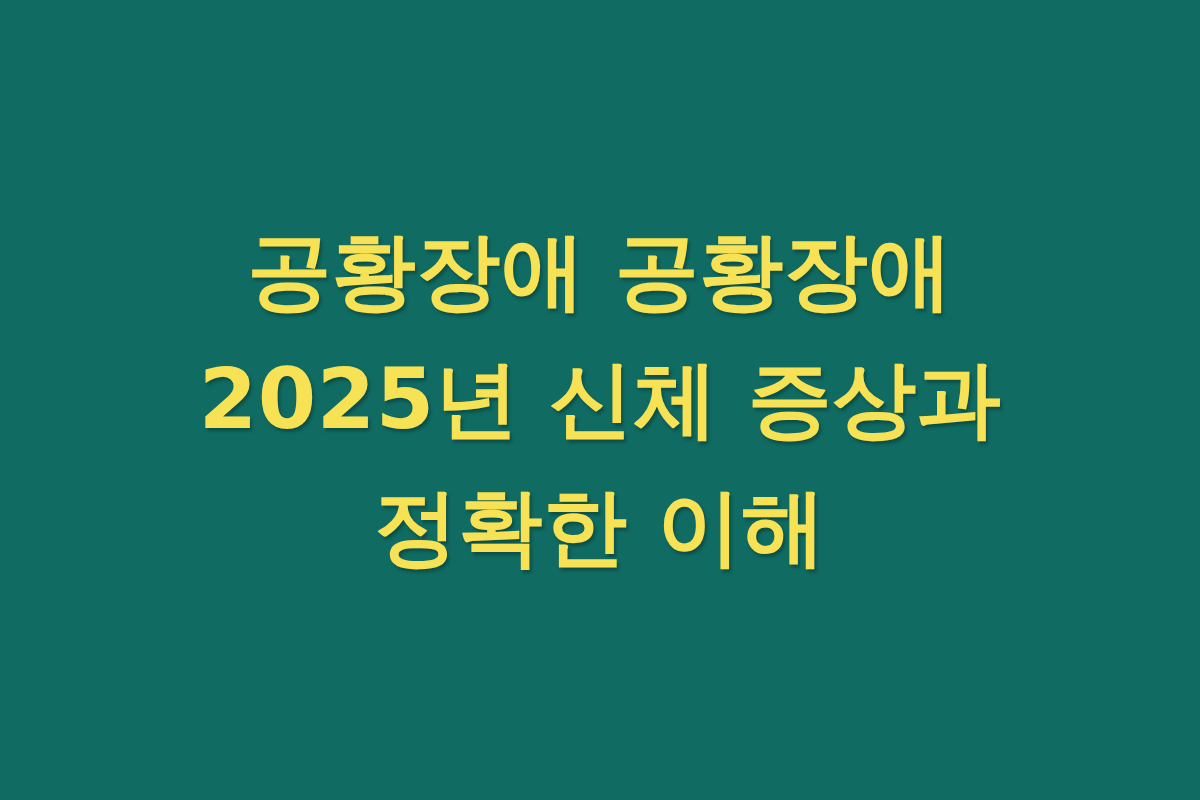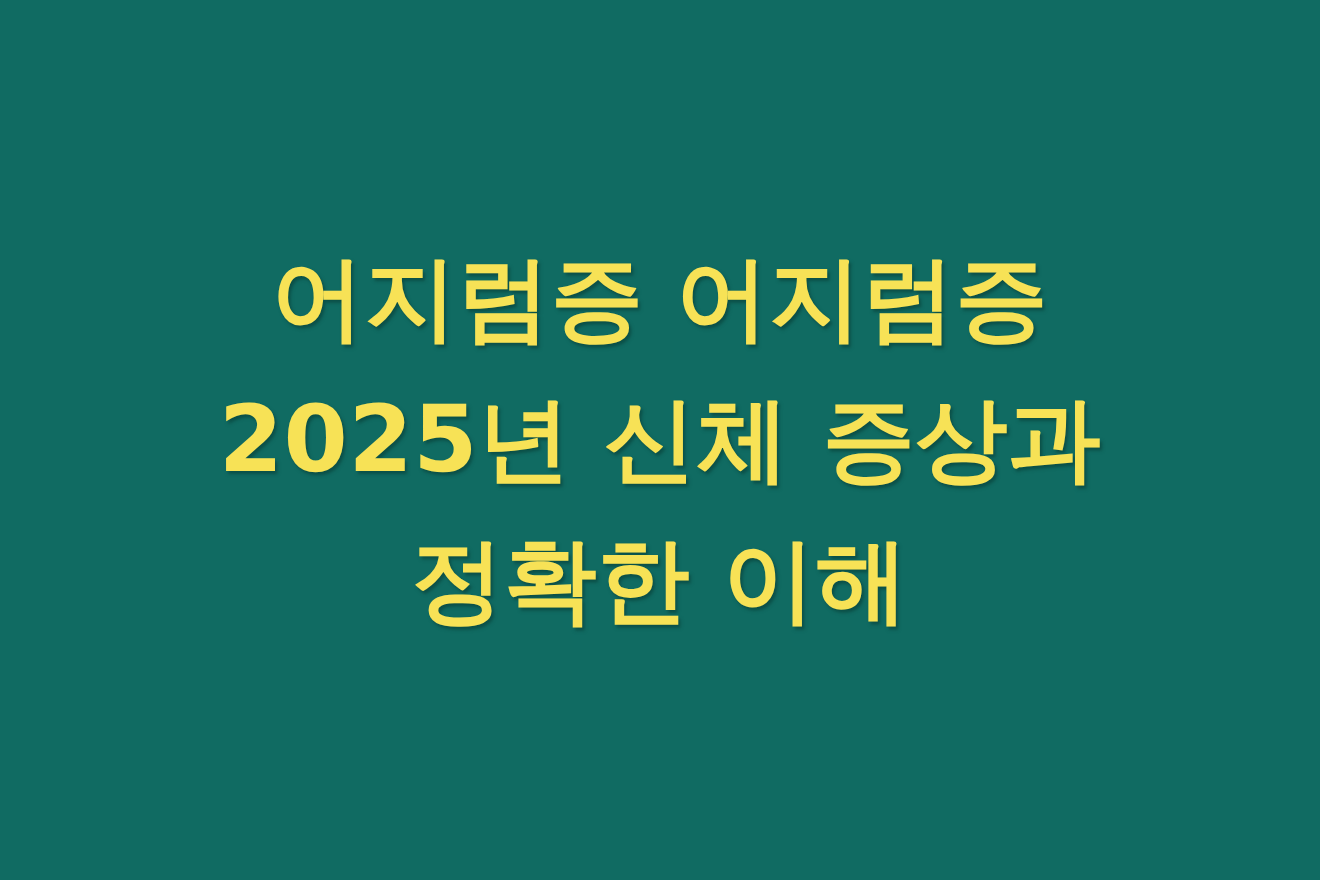--- a/index.html
+++ b/index.html
@@ -49,17 +49,17 @@
     -webkit-font-smoothing: antialiased;
   }
 </style>
 </head>
 <body>
 
 <div class="title-card" style="background-color: rgb(16, 107, 98);">
 
   <div class="headline-block">
 
-    <h1 class="headline" style="color: rgb(247, 226, 86);">어지럼증 어지럼증 2025년 신체 증상과 정확한 이해</h1>
+    <h1 class="headline" style="color: rgb(247, 226, 86);">공황장애 공황장애 2025년 신체 증상과 정확한 이해</h1>
 
   </div>
 
 </div>
 
 </body></html>

